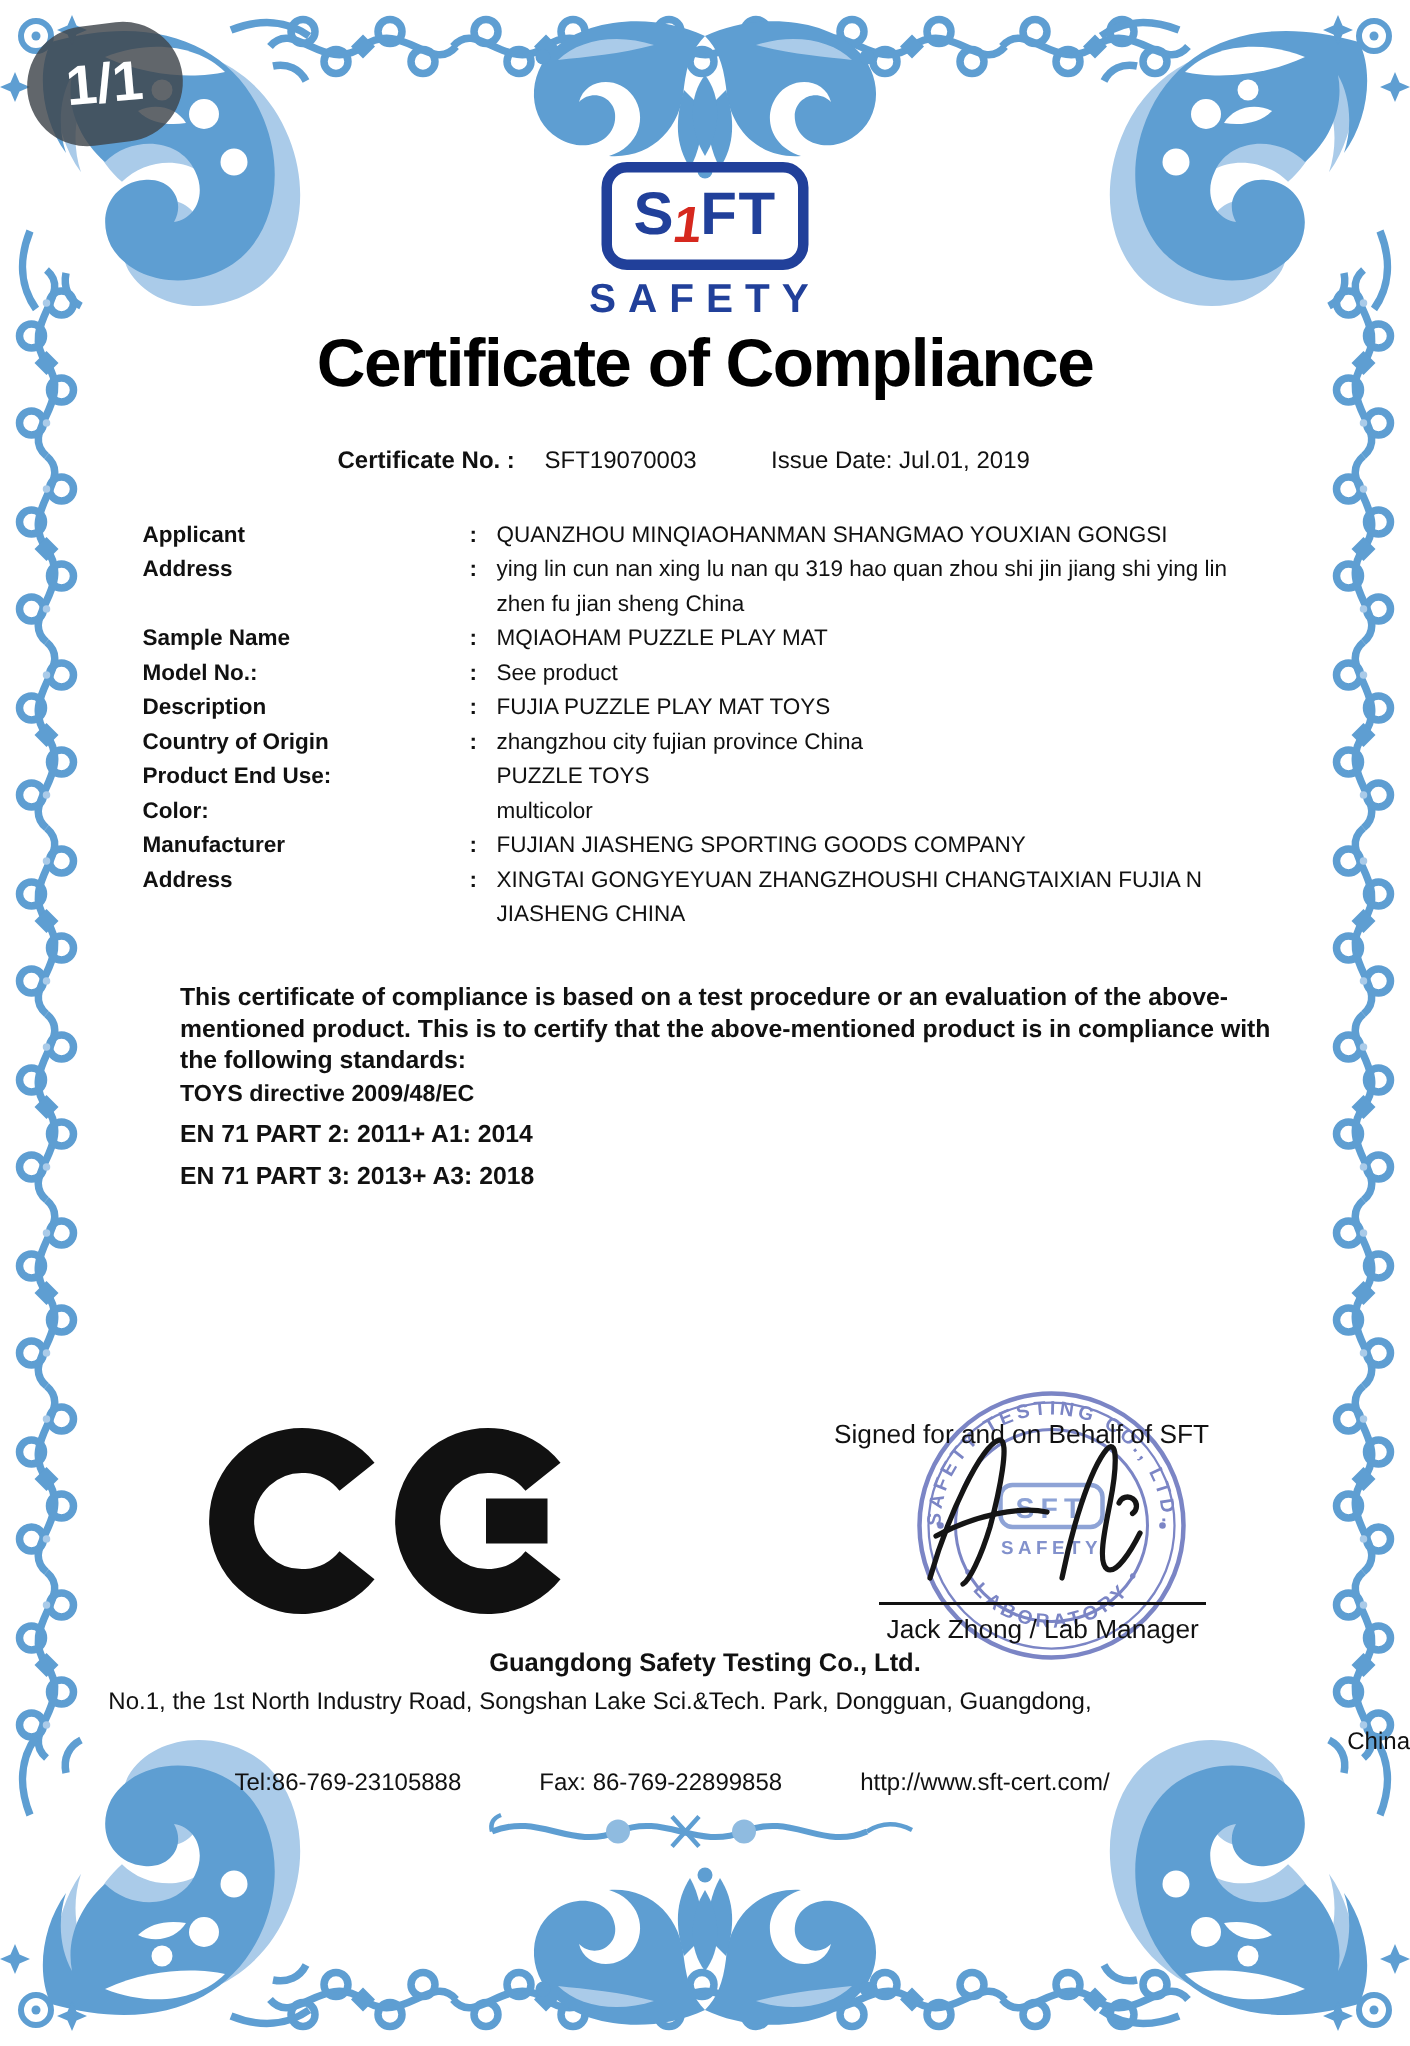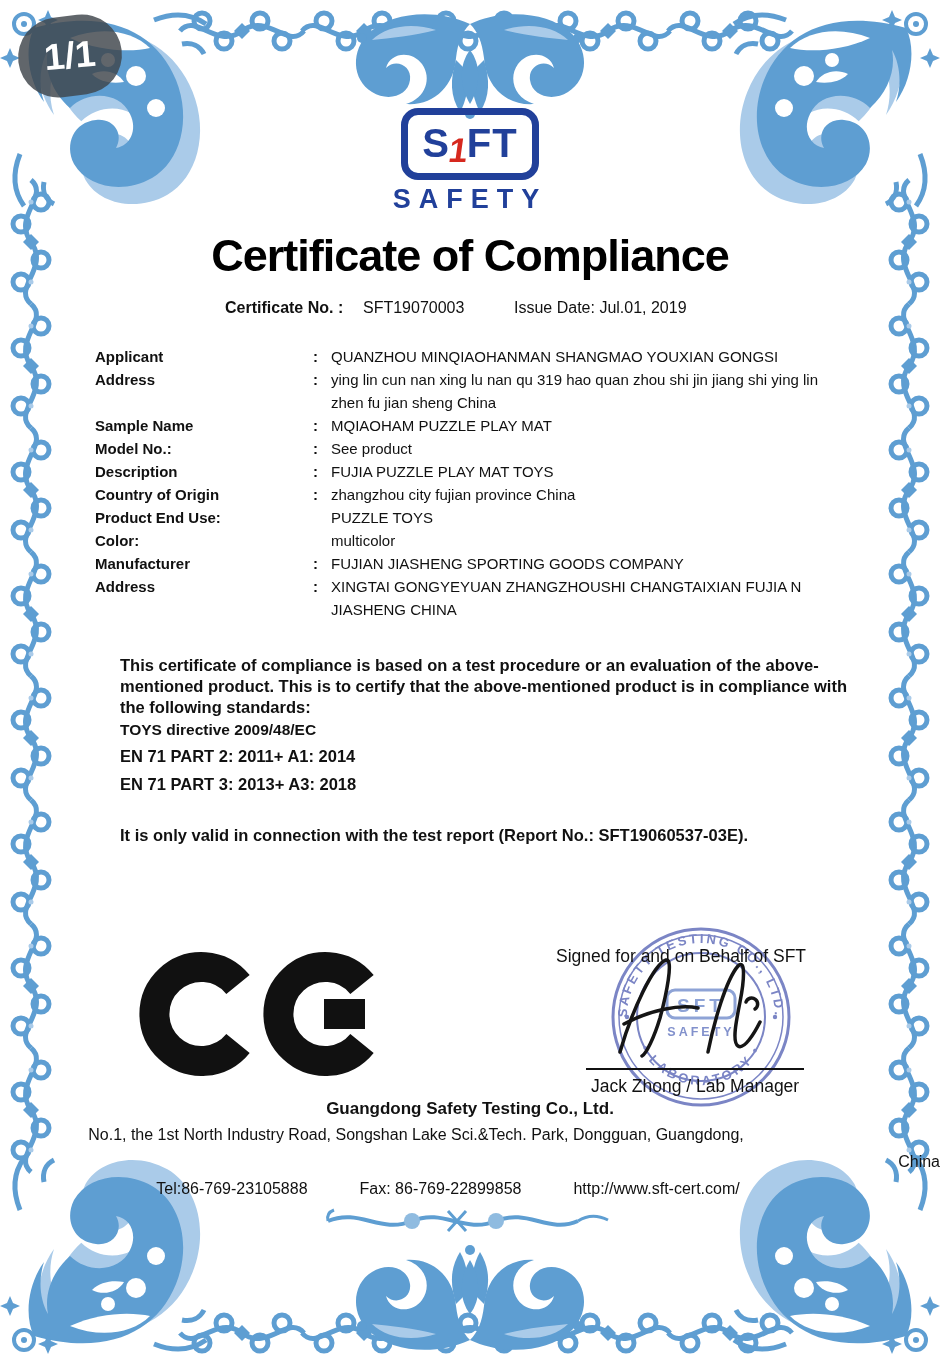--- a/index.html
+++ b/index.html
@@ -23,21 +23,21 @@
   
   .logo-wrap{position:absolute;left:0;top:108px;width:940px;text-align:center;}
   .logo-box{
     display:inline-flex;align-items:center;justify-content:center;
     border:7px solid #21409a;border-radius:17px;padding:2px 14px 4px 14px;height:52px;
   }
   .logo-box .lt{font-weight:800;font-size:40px;color:#21409a;letter-spacing:1px;line-height:1;}
   .logo-box .one{font-weight:800;font-size:34px;color:#d6281e;position:relative;top:7px;margin:0 -1px;transform:skewX(-8deg);line-height:1;}
   .logo-sub{margin-top:4px;font-weight:800;font-size:27px;color:#21409a;letter-spacing:8px;}
 
-  .title{position:absolute;left:0;top:230px;width:940px;text-align:center;
+  .title{position:absolute;left:0;top:216px;width:940px;text-align:center;
     font-size:45px;font-weight:bold;letter-spacing:-1px;color:#000;}
 
   .certline{position:absolute;left:0;top:299px;width:940px;font-size:16px;}
   .certline .lbl{position:absolute;left:225px;font-weight:bold;}
   .certline .num{position:absolute;left:363px;}
   .certline .issue{position:absolute;left:514px;}
 
   
   .fields{position:absolute;left:95px;top:345px;width:755px;}
   .frow{display:flex;font-size:15px;line-height:23px;}
@@ -54,21 +54,21 @@
 
   .ce-svg{position:absolute;left:138px;top:948px;}
 
   .signedfor{position:absolute;left:556px;top:946px;font-size:17.5px;z-index:4;}
   .stamp-svg{position:absolute;left:606px;top:922px;z-index:2;}
   .sig-svg{position:absolute;left:600px;top:938px;z-index:5;}
   .sigline{position:absolute;left:586px;top:1068px;width:218px;border-top:2px solid #111;z-index:4;}
   .signer{position:absolute;left:591px;top:1076px;font-size:17.5px;z-index:4;}
 
   .f-company{position:absolute;left:0;top:1099px;width:940px;text-align:center;font-size:17px;font-weight:bold;}
-  .f-addr1{position:absolute;left:0;top:1126px;width:800px;text-align:center;font-size:16px;margin-left:16px;}
+  .f-addr1{position:absolute;left:0;top:1126px;width:800px;text-align:center;font-size:16px;}
   .f-addr2{position:absolute;left:0;top:1153px;width:940px;text-align:right;font-size:16px;}
   .f-contacts{position:absolute;left:0;top:1180px;width:896px;display:flex;justify-content:center;gap:52px;font-size:16px;}
   .divider-svg{position:absolute;left:320px;top:1204px;}
 </style>
 </head>
 <body>
 
 <div class="page">
 
   <svg class="border-svg" width="940" height="1364" viewBox="0 0 940 1364" aria-hidden="true">
@@ -244,21 +244,20 @@
     <div class="statement">
       <div>This certificate of compliance is based on a test procedure or an evaluation of the above-mentioned product. This is to certify that the above-mentioned product is in compliance with the following standards:</div>
       <div class="directive">TOYS directive 2009/48/EC</div>
     </div>
 
     <div class="stds">
       <div class="std">EN 71 PART 2: 2011+ A1: 2014</div>
       <div class="std">EN 71 PART 3: 2013+ A3: 2018</div>
     </div>
 
-    <div class="validity">It is only valid in connection with the test report (Report No.: SFT19060537-03E).</div>
 
     <svg class="ce-svg" width="250" height="132" viewBox="0 0 250 132" aria-hidden="true">
       <g stroke="#111111" stroke-width="30" fill="none" stroke-linecap="butt">
         <path d="M100,36.5 A47,47 0 1 0 100,95.5"></path>
         <path d="M224,36.5 A47,47 0 1 0 224,95.5"></path>
         <path d="M186,66 L227,66"></path>
       </g>
     </svg>
 
     <div class="signedfor">Signed for and on Behalf of SFT</div>

